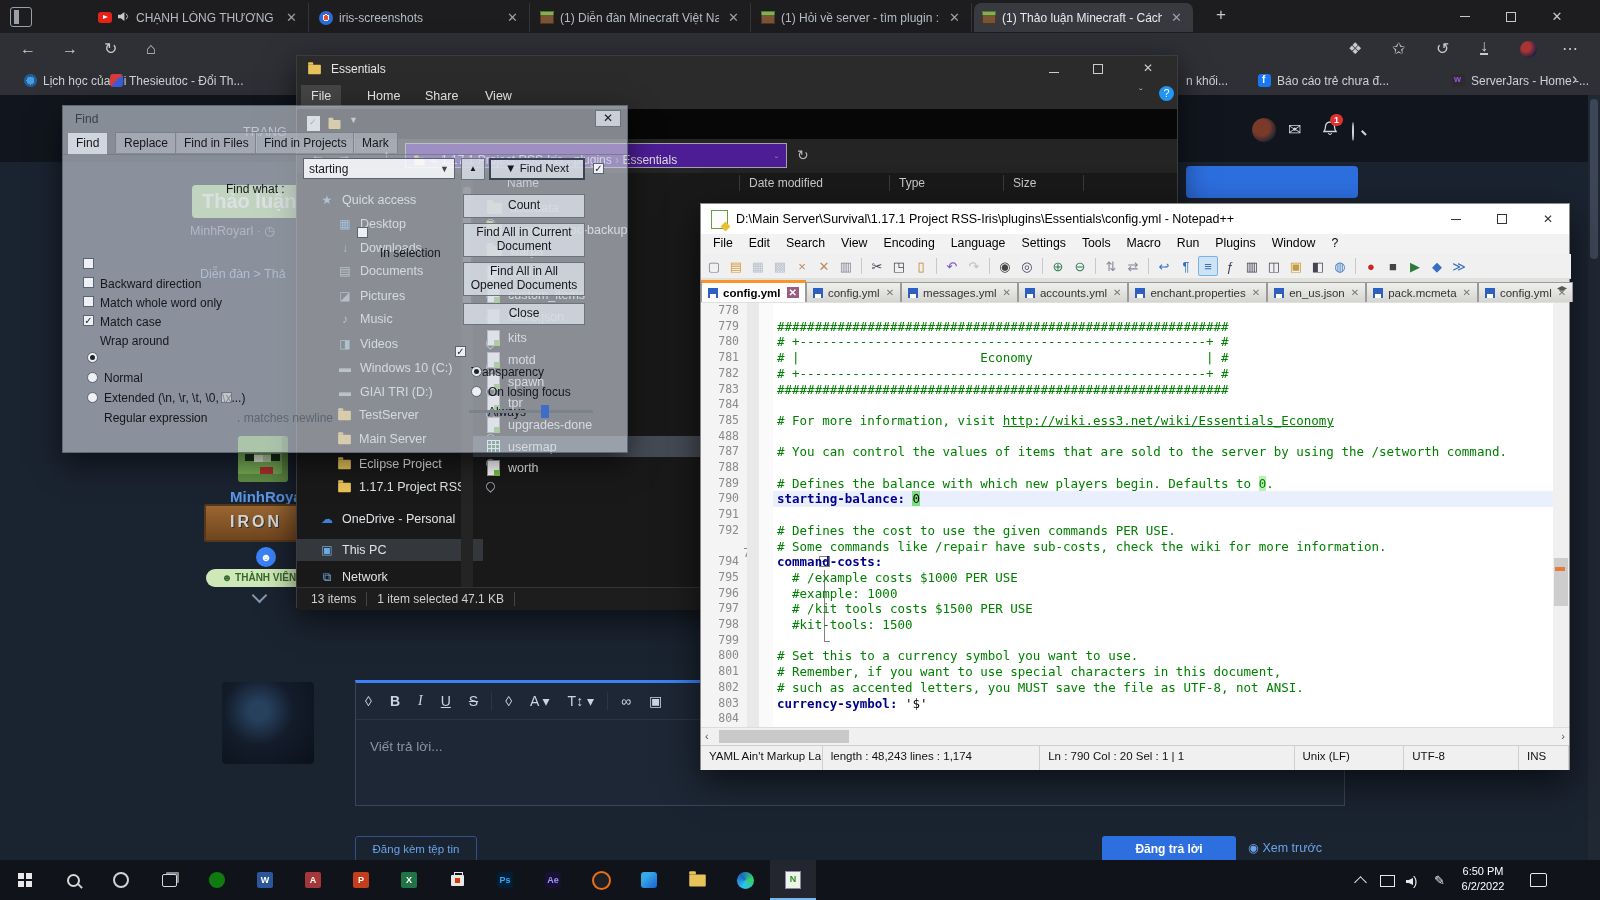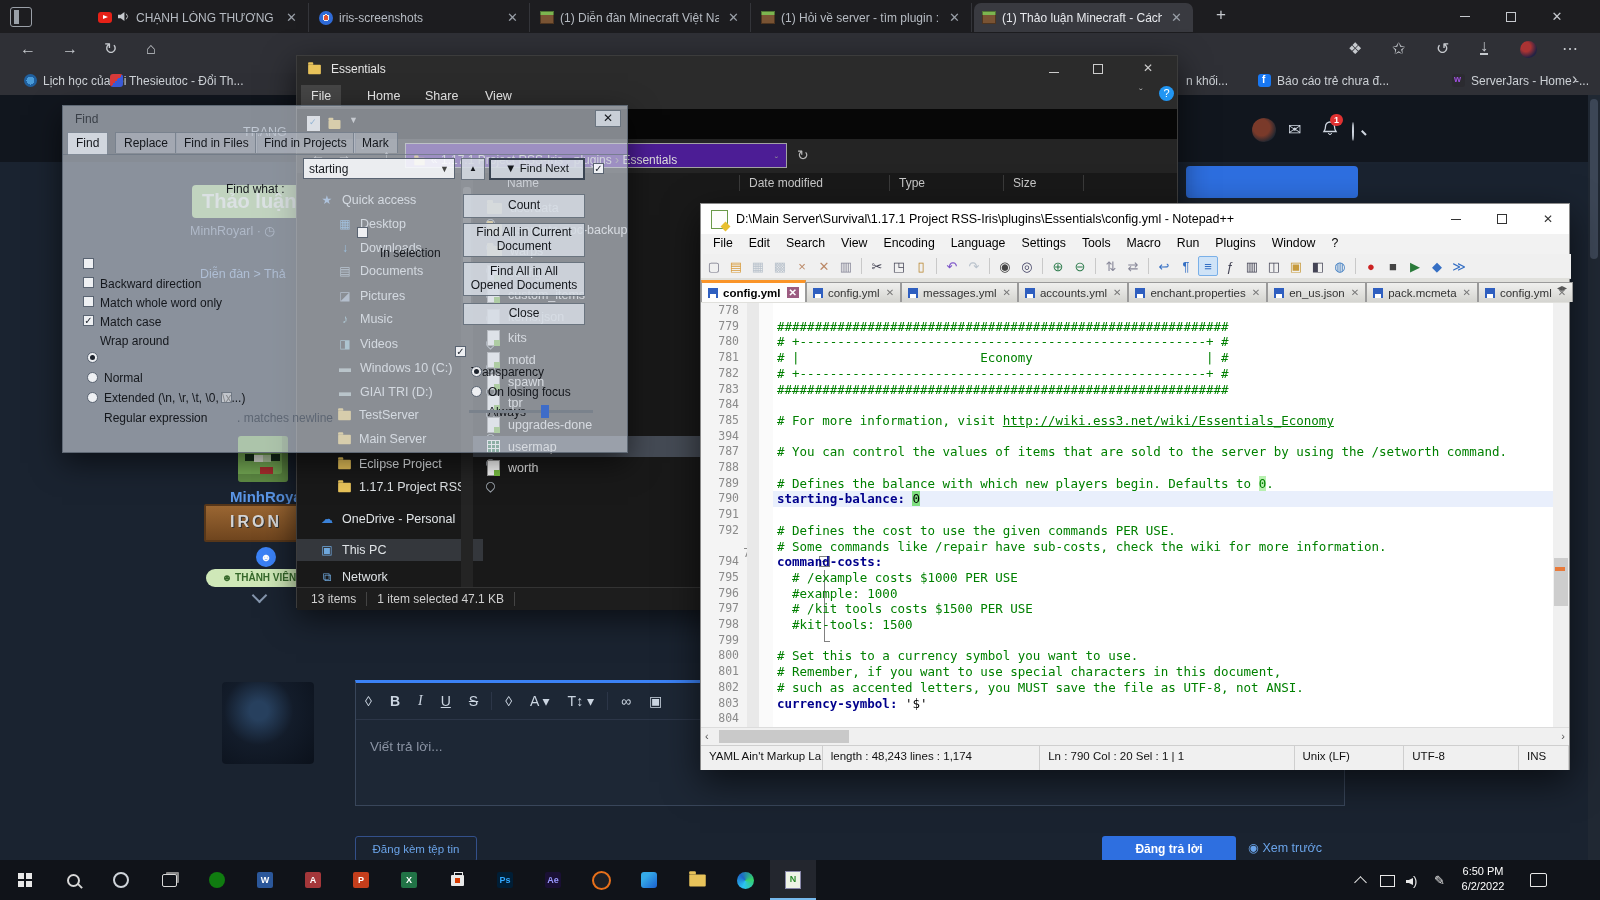--- a/index.html
+++ b/index.html
@@ -695,21 +695,21 @@
       <div id="curline" style="top: 188.4px;"></div>
       <div id="gutter">
           <span class="ln" style="top: 0px;">778</span>
           <span class="ln" style="top: 15.7px;">779</span>
           <span class="ln" style="top: 31.4px;">780</span>
           <span class="ln" style="top: 47.1px;">781</span>
           <span class="ln" style="top: 62.8px;">782</span>
           <span class="ln" style="top: 78.5px;">783</span>
           <span class="ln" style="top: 94.2px;">784</span>
           <span class="ln" style="top: 109.9px;">785</span>
-          <span class="ln" style="top: 125.6px;">394</span>
+          <span class="ln" style="top: 125.6px;">488</span>
           <span class="ln" style="top: 141.3px;">787</span>
           <span class="ln" style="top: 157px;">788</span>
           <span class="ln" style="top: 172.7px;">789</span>
           <span class="ln" style="top: 188.4px;">790</span>
           <span class="ln" style="top: 204.1px;">791</span>
           <span class="ln" style="top: 219.8px;">792</span>
           <span class="ln" style="top: 243px; padding-left: 25px;">793</span>
           <span class="ln" style="top: 251.2px;">794</span>
           <span class="ln" style="top: 266.9px;">795</span>
           <span class="ln" style="top: 282.6px;">796</span>

